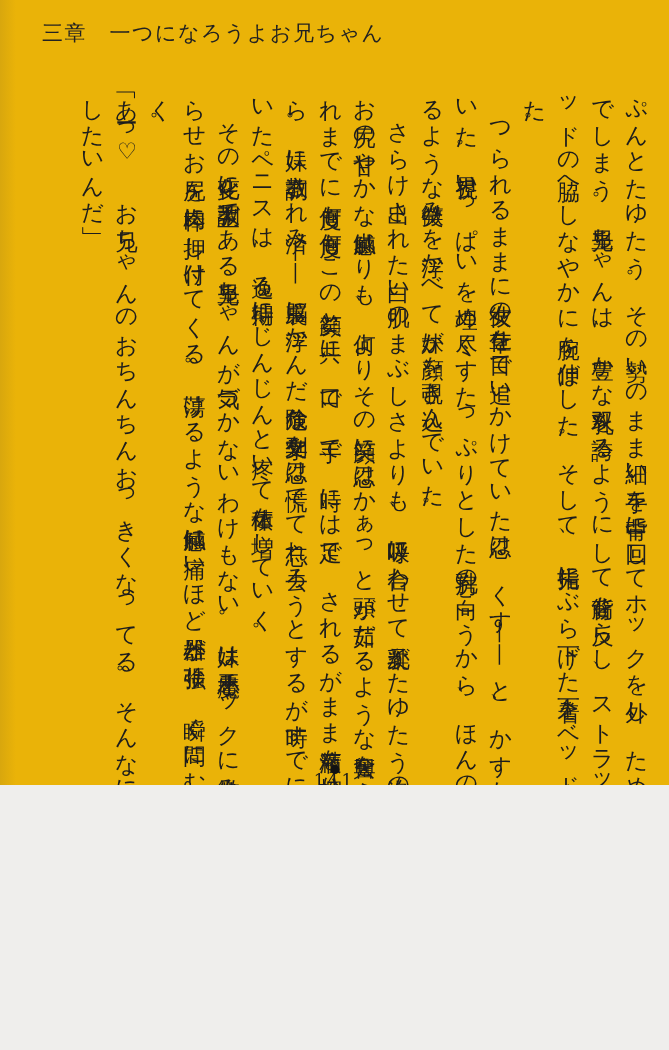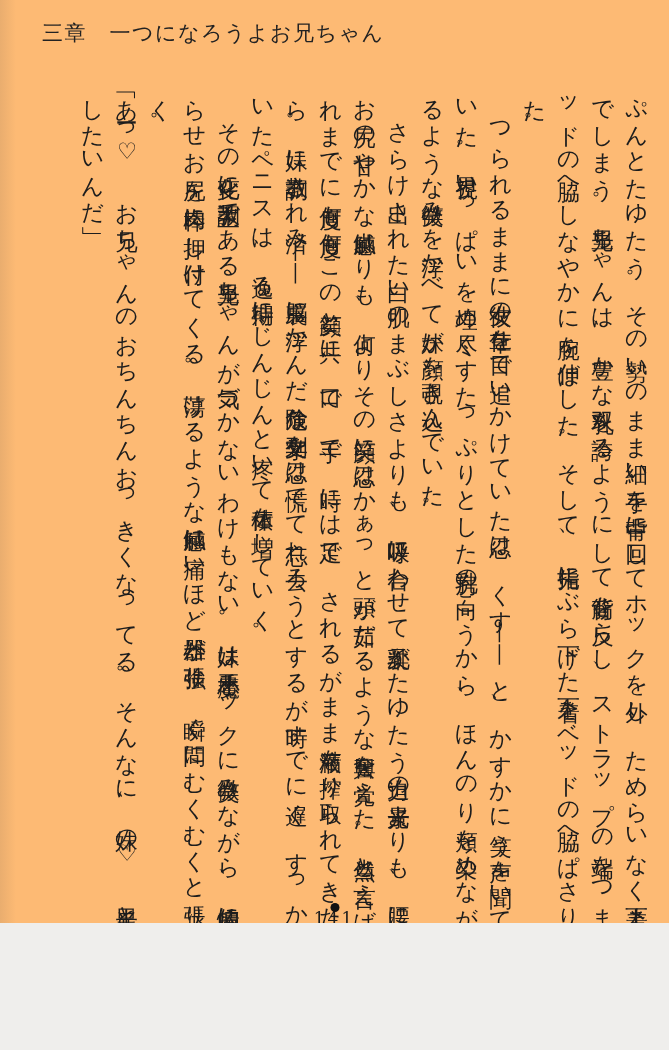--- a/index.html
+++ b/index.html
@@ -8,22 +8,22 @@
   }
   body {
     width: 669px;
     height: 1050px;
     overflow: hidden;
     background: #efeeec;
   }
   .page {
     position: relative;
     width: 669px;
-    height: 923px;
-    background: #fdba74;
+    height: 785px;
+    background: #eab308;
     font-family: "DejaVu Serif", "Liberation Serif", serif;
     color: #1e1e1e;
     overflow: hidden;
   }
   
   .page::before {
     content: "";
     position: absolute;
     left: 0; top: 0; bottom: 0;
     width: 16px;

